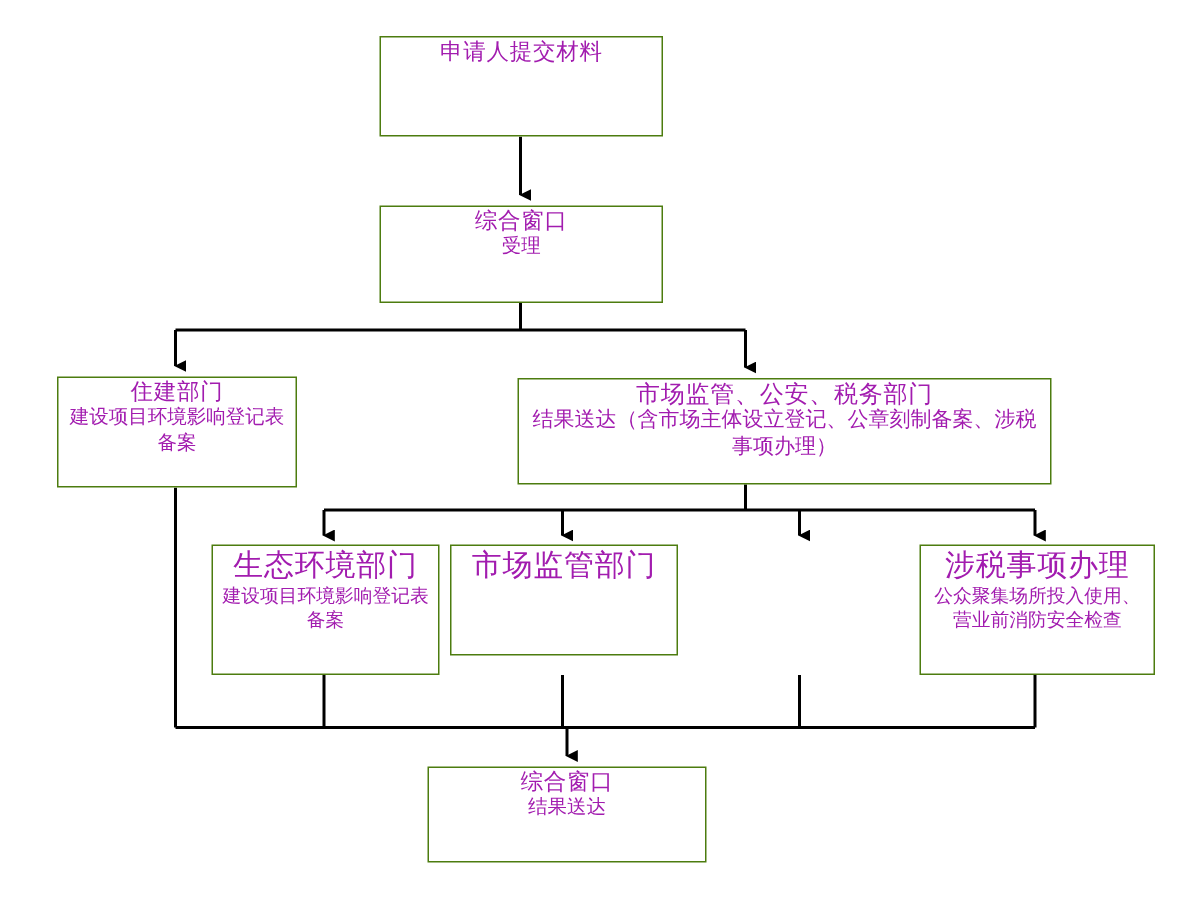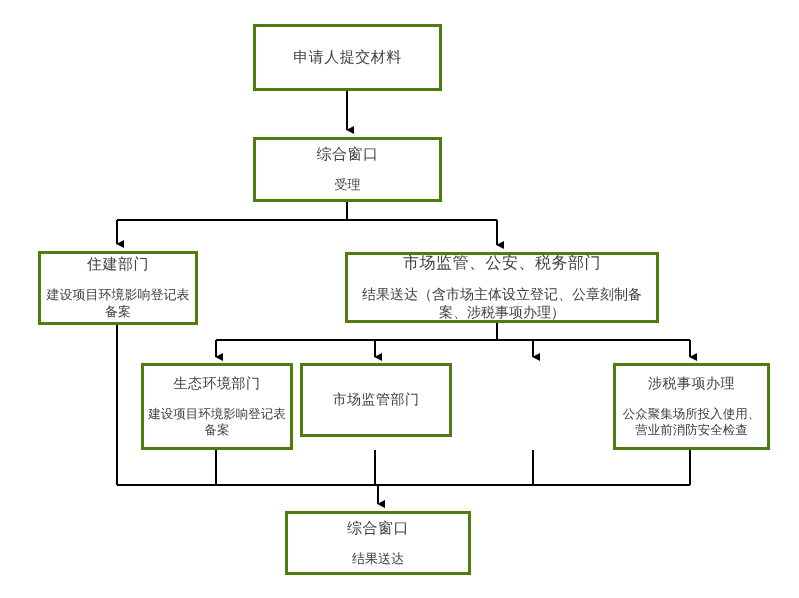--- a/index.html
+++ b/index.html
@@ -10,47 +10,46 @@
   #canvas {
     position: relative;
     width: 799px;
     height: 598px;
     background: #ffffff;
     font-family: "Liberation Sans", "DejaVu Sans", sans-serif;
     overflow: hidden;
   }
   .node {
     position: absolute;
-    border: 3px solid #4d7c0f;
+    border: 1px solid #4d7c0f;
     background: #ffffff;
     box-sizing: border-box;
     display: flex;
     flex-direction: column;
     align-items: center;
-    justify-content: center;
+    justify-content: flex-start;
     text-align: center;
     line-height: 1.28;
-    color: #404040;
+    color: #a21caf;
     z-index: 3;
   }
   .node .title {
     font-size: 15px;
     letter-spacing: 0.5px;
     white-space: nowrap;
     font-family: "DejaVu Serif", "Liberation Serif", serif;
   }
   .node .desc {
     font-size: 13px;
     padding: 0 5px;
-    font-family: Liberation Serif, serif;
-    margin-top: 13px;
+    font-family: Liberation Mono, monospace;
   }
   .node.big .title { font-size: 16px; }
   .node.big .desc  { font-size: 14px; padding: 0 6px; }
-  .node.small .title { font-size: 14px; }
+  .node.small .title { font-size: 20px; }
   .node.small .desc  { font-size: 12.5px; padding: 0 3px; }
 
   svg.wires {
     position: absolute;
     left: 0;
     top: 0;
     width: 799px;
     height: 598px;
     z-index: 1;
     pointer-events: none;
@@ -98,21 +97,21 @@
   <div class="node" style="left:253px; top:137px; width:189px; height:65px;">
     <div class="title">综合窗口</div>
     <div class="desc">受理</div>
   </div>
 
   <div class="node" style="left:38px; top:251px; width:160px; height:74px;">
     <div class="title">住建部门</div>
     <div class="desc">建设项目环境影响登记表备案</div>
   </div>
 
-  <div class="node big" style="left:345px; top:252px; width:314px; height:71px;">
+  <div class="node big" style="left:345px; top:252px; width:356px; height:71px;">
     <div class="title">市场监管、公安、税务部门</div>
     <div class="desc">结果送达（含市场主体设立登记、公章刻制备案、涉税事项办理）</div>
   </div>
 
   <div class="node small" style="left:141px; top:363px; width:152px; height:87px;">
     <div class="title">生态环境部门</div>
     <div class="desc">建设项目环境影响登记表备案</div>
   </div>
 
   <div class="node small" style="left:300px; top:363px; width:152px; height:74px;">

